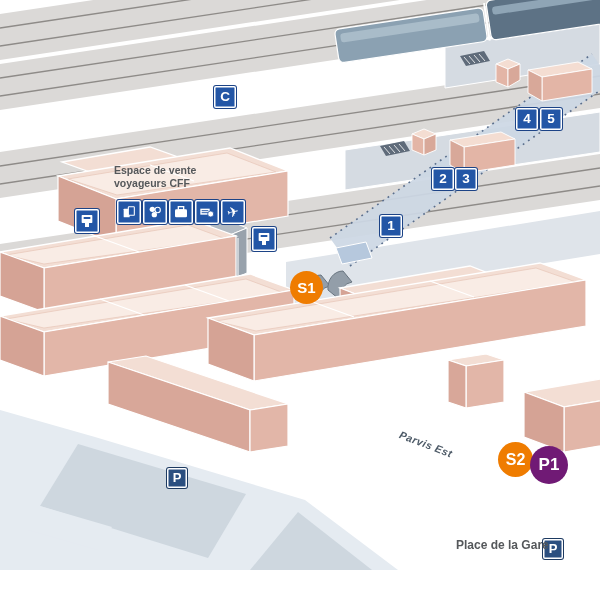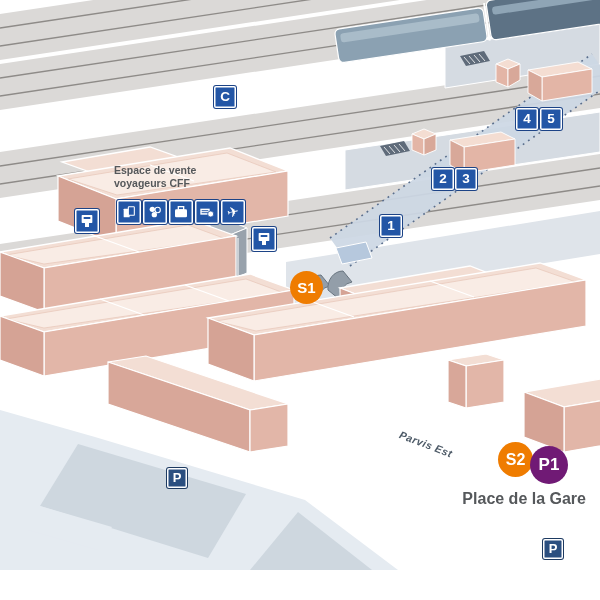--- a/index.html
+++ b/index.html
@@ -25,21 +25,21 @@
   
   .icon{width:24px;height:24px;background:#2356a6;border-radius:2px;
         box-shadow:inset 0 0 0 1.5px #fff,0 0 0 1px #1c4386;
         display:flex;align-items:center;justify-content:center;}
   .icon svg{display:block;}
   .icon .glyph{color:#fff;font-size:14px;line-height:1;transform:rotate(-12deg);}
   .maptext{color:#55585b;font-weight:bold;}
   #sales-label{font-size:10.5px;line-height:1.2;}
   #parvis-label{font-size:10.5px;font-style:italic;color:#4e5b68;
                 transform:rotate(21deg);transform-origin:left center;letter-spacing:.5px;white-space:nowrap;}
-  #place-label{font-size:16px;width:130px;text-align:right;}
+  #place-label{font-size:12px;width:130px;text-align:left;margin-top:48px;}
 </style>
 </head>
 <body>
 
 <div id="stage">
 
 <svg id="basemap" width="600" height="600" viewBox="0 0 600 600">
 
   <g>
     <polygon points="0,410 95,437 305,500 398,570 0,570" fill="#e5ebf1"></polygon>

